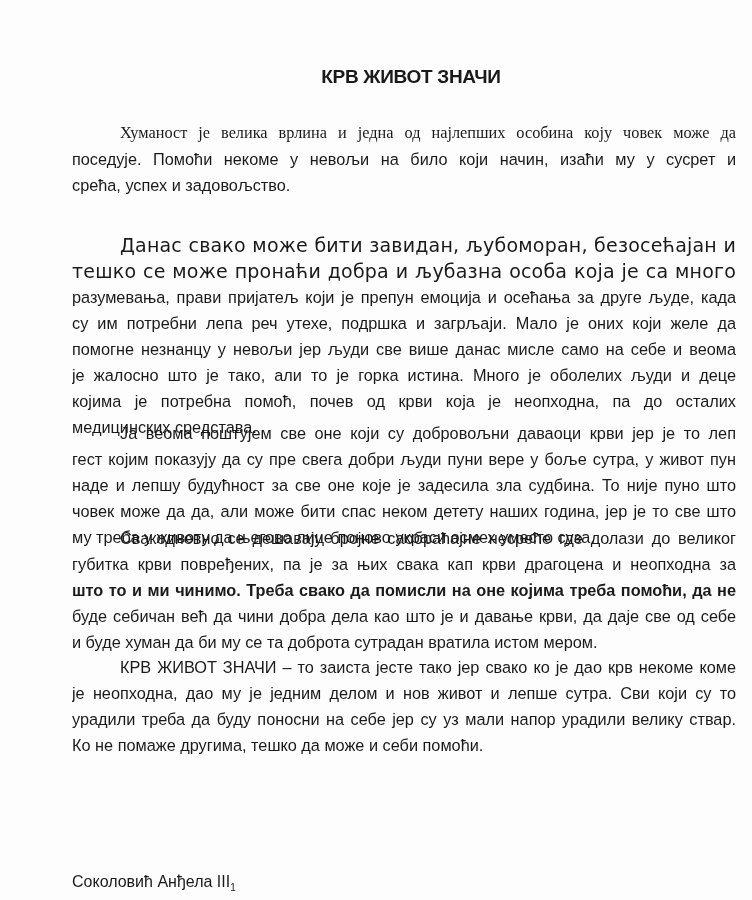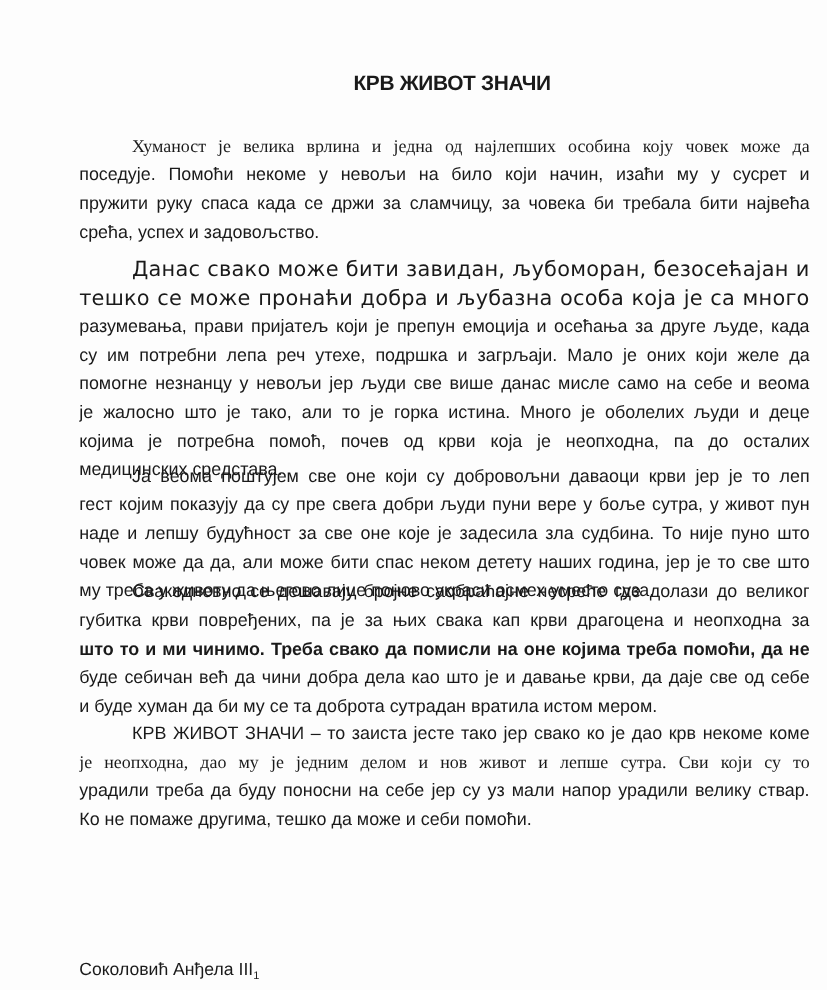--- a/index.html
+++ b/index.html
@@ -26,21 +26,20 @@
   </style>
 </head>
 <body>
 
 <div class="page">
   <div class="title">КРВ ЖИВОТ ЗНАЧИ</div>
 
   <div class="para" style="top:120px">
     <span class="line indent" style="white-space: normal; overflow: hidden; font-family: Liberation Serif, serif;">Хуманост је велика врлина и једна од најлепших особина коју човек може да</span>
     <span class="line" style="white-space: normal; overflow: hidden;">поседује. Помоћи некоме у невољи на било који начин, изаћи му у сусрет и</span>
-    <span class="line" style="white-space: normal; overflow: hidden;">пружити руку спаса када се држи за сламчицу, за човека би требала бити највећа</span>
     <span class="line last">срећа, успех и задовољство.</span>
   </div>
 
   <div class="para" style="top:232px">
     <span class="line indent small" style="white-space: normal; overflow: hidden;">Данас свако може бити завидан, љубоморан, безосећајан и безобразан, али</span>
     <span class="line small" style="white-space: normal; overflow: hidden;">тешко се може пронаћи добра и љубазна особа која је са много топлине и</span>
     <span class="line" style="white-space: normal; overflow: hidden;">разумевања, прави пријатељ који је препун емоција и осећања за друге људе, када</span>
     <span class="line" style="white-space: normal; overflow: hidden;">су им потребни лепа реч утехе, подршка и загрљаји. Мало је оних који желе да</span>
     <span class="line" style="white-space: normal; overflow: hidden;">помогне незнанцу у невољи јер људи све више данас мисле само на себе и веома</span>
     <span class="line" style="white-space: normal; overflow: hidden;">је жалосно што је тако, али то је горка истина. Много је оболелих људи и деце</span>
@@ -59,21 +58,21 @@
   <div class="para" style="top:525px">
     <span class="line indent" style="white-space: normal; overflow: hidden;">Свакодневно се дешавају бројне саобраћајне несреће где долази до великог</span>
     <span class="line" style="white-space: normal; overflow: hidden;">губитка крви повређених, па је за њих свака кап крви драгоцена и неопходна за</span>
     <span class="line" style="white-space: normal; overflow: hidden; font-weight: bold;">што то и ми чинимо. Треба свако да помисли на оне којима треба помоћи, да не</span>
     <span class="line" style="white-space: normal; overflow: hidden;">буде себичан већ да чини добра дела као што је и давање крви, да даје све од себе</span>
     <span class="line last">и буде хуман да би му се та доброта сутрадан вратила истом мером.</span>
   </div>
 
   <div class="para" style="top:654px">
     <span class="line indent" style="white-space: normal; overflow: hidden;">КРВ ЖИВОТ ЗНАЧИ – то заиста јесте тако јер свако ко је дао крв некоме коме</span>
-    <span class="line" style="white-space: normal; overflow: hidden; font-family: Liberation Serif, serif;">је неопходна, дао му је једним делом и нов живот и лепше сутра. Сви који су то</span>
+    <span class="line" style="white-space: normal; overflow: hidden;">је неопходна, дао му је једним делом и нов живот и лепше сутра. Сви који су то</span>
     <span class="line" style="white-space: normal; overflow: hidden;">урадили треба да буду поносни на себе јер су уз мали напор урадили велику ствар.</span>
     <span class="line last">Ко не помаже другима, тешко да може и себи помоћи.</span>
   </div>
 
   <div class="sig">
     <div>
       <span>Соколовић Анђела III</span><sub>1</sub>
     </div>
     <div>ОШ „Радислав Никчевић“ Мајур</div>
   </div>

